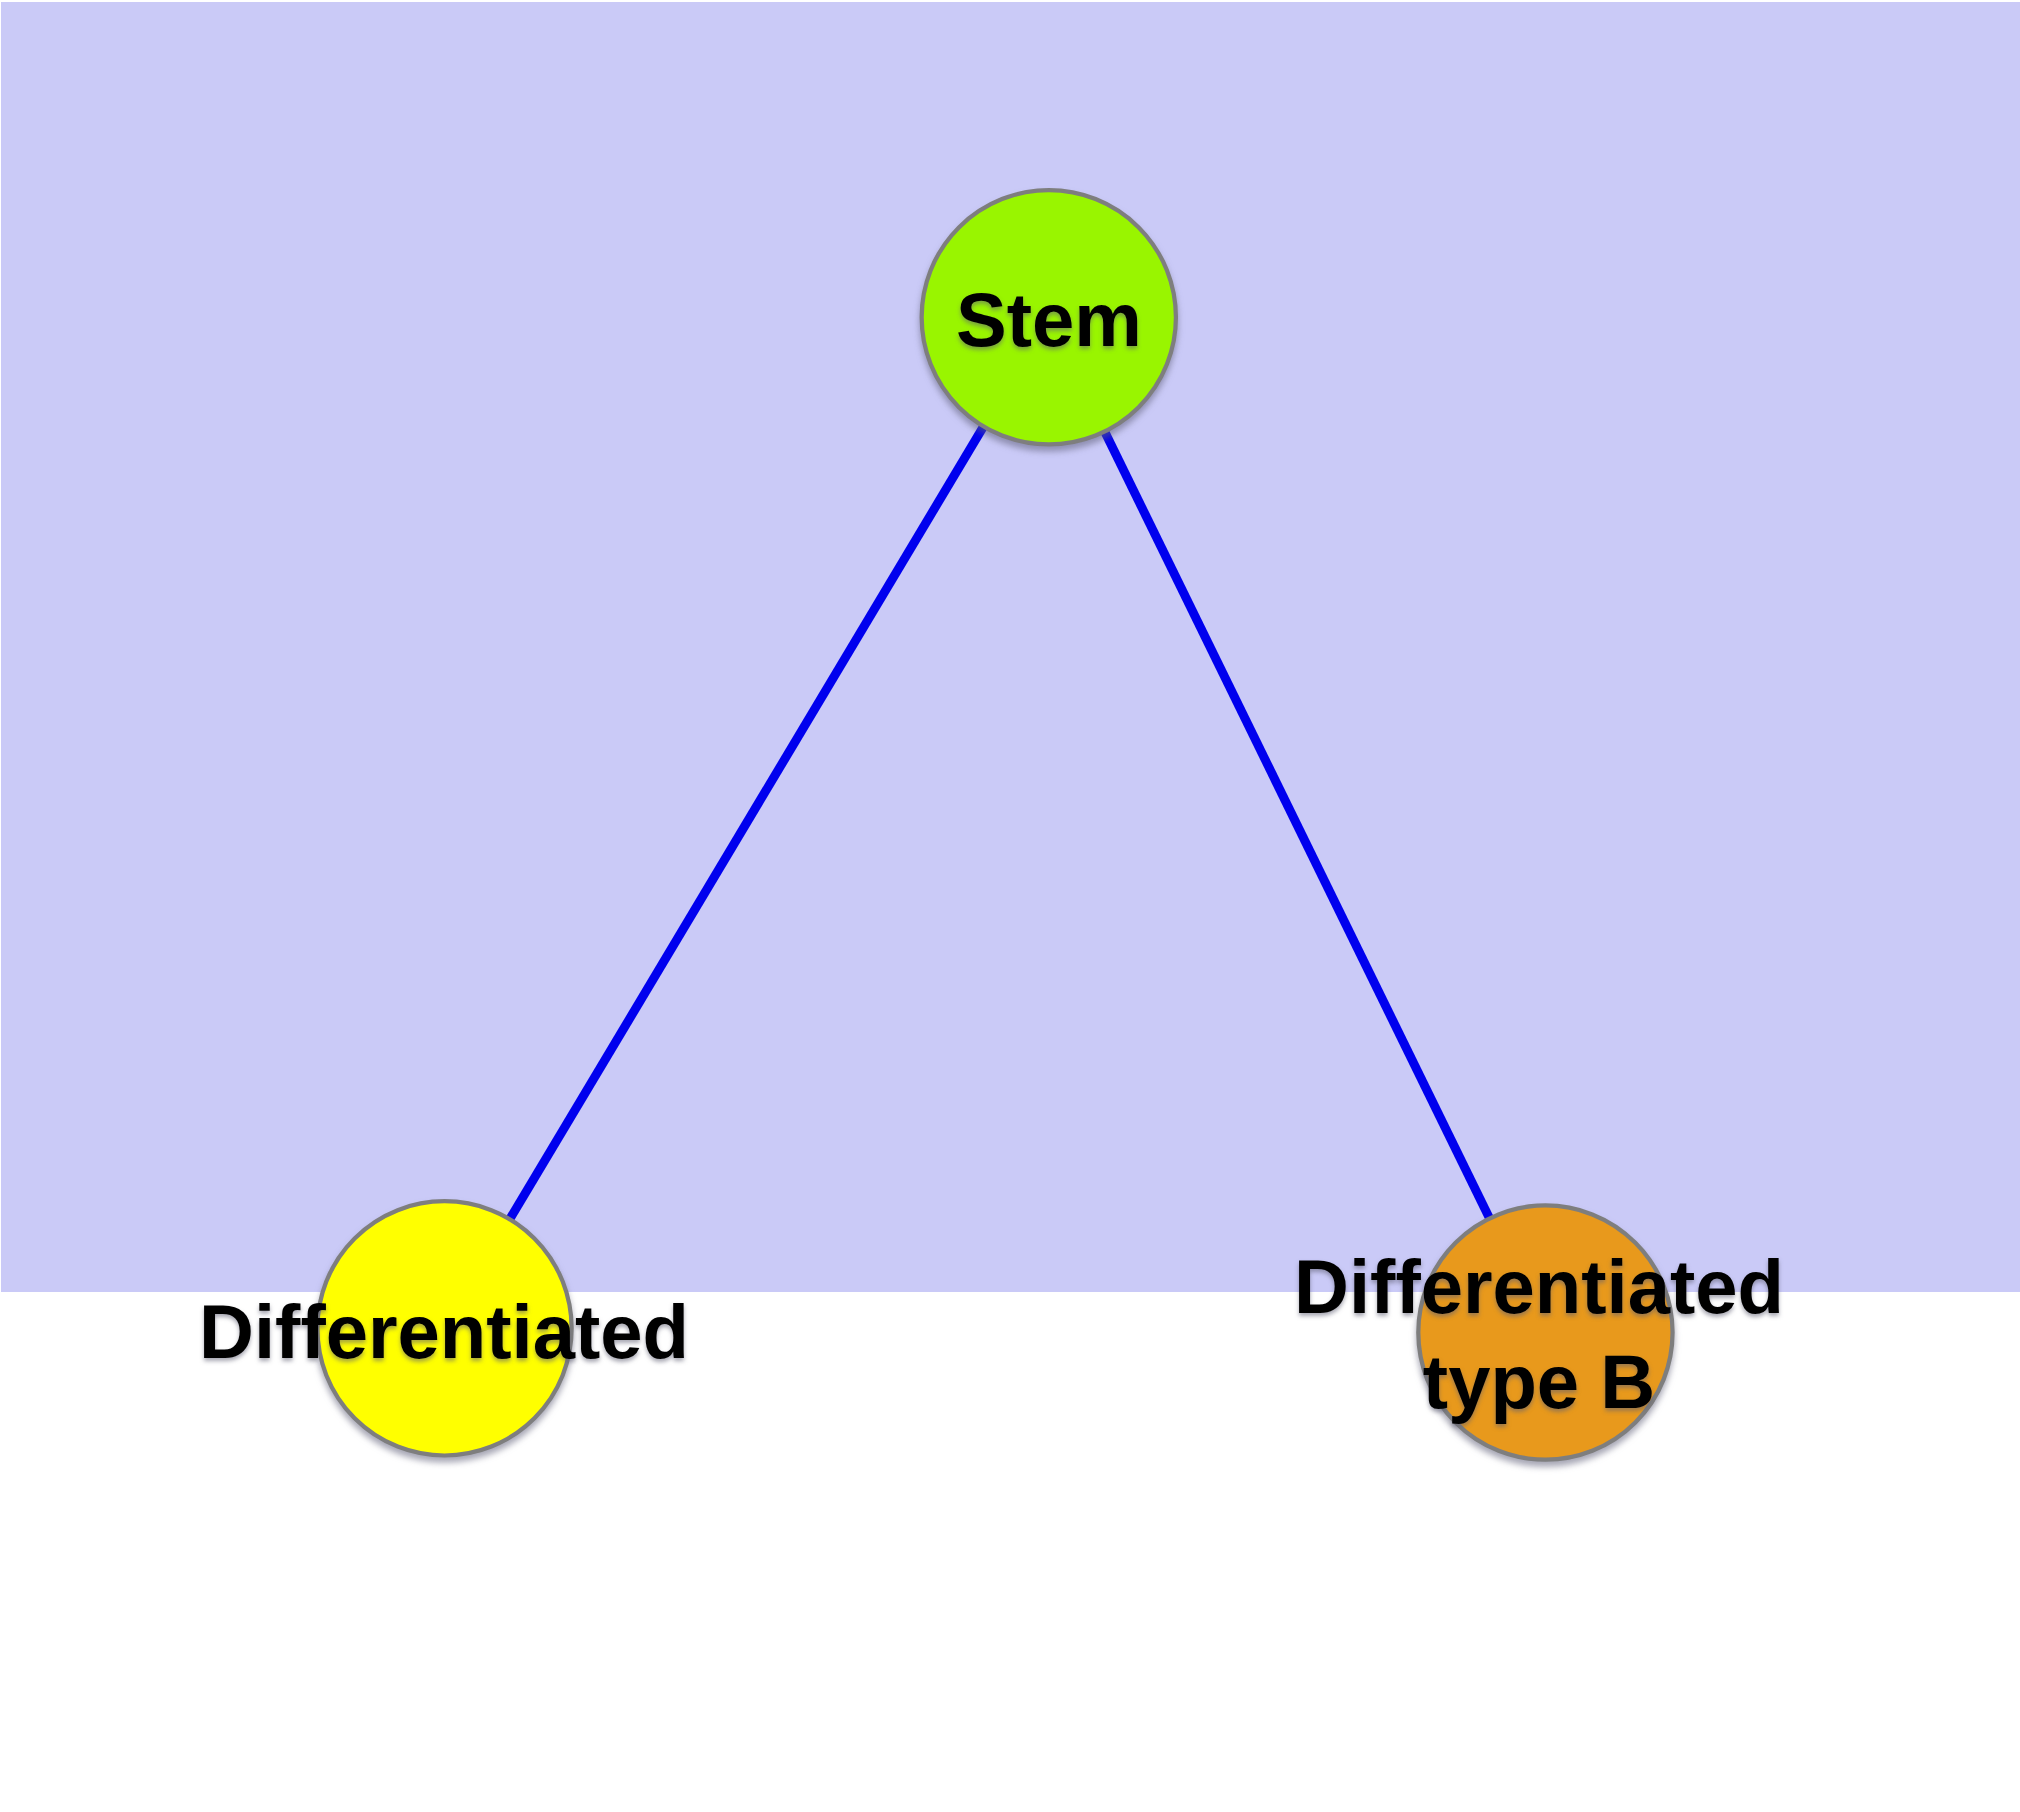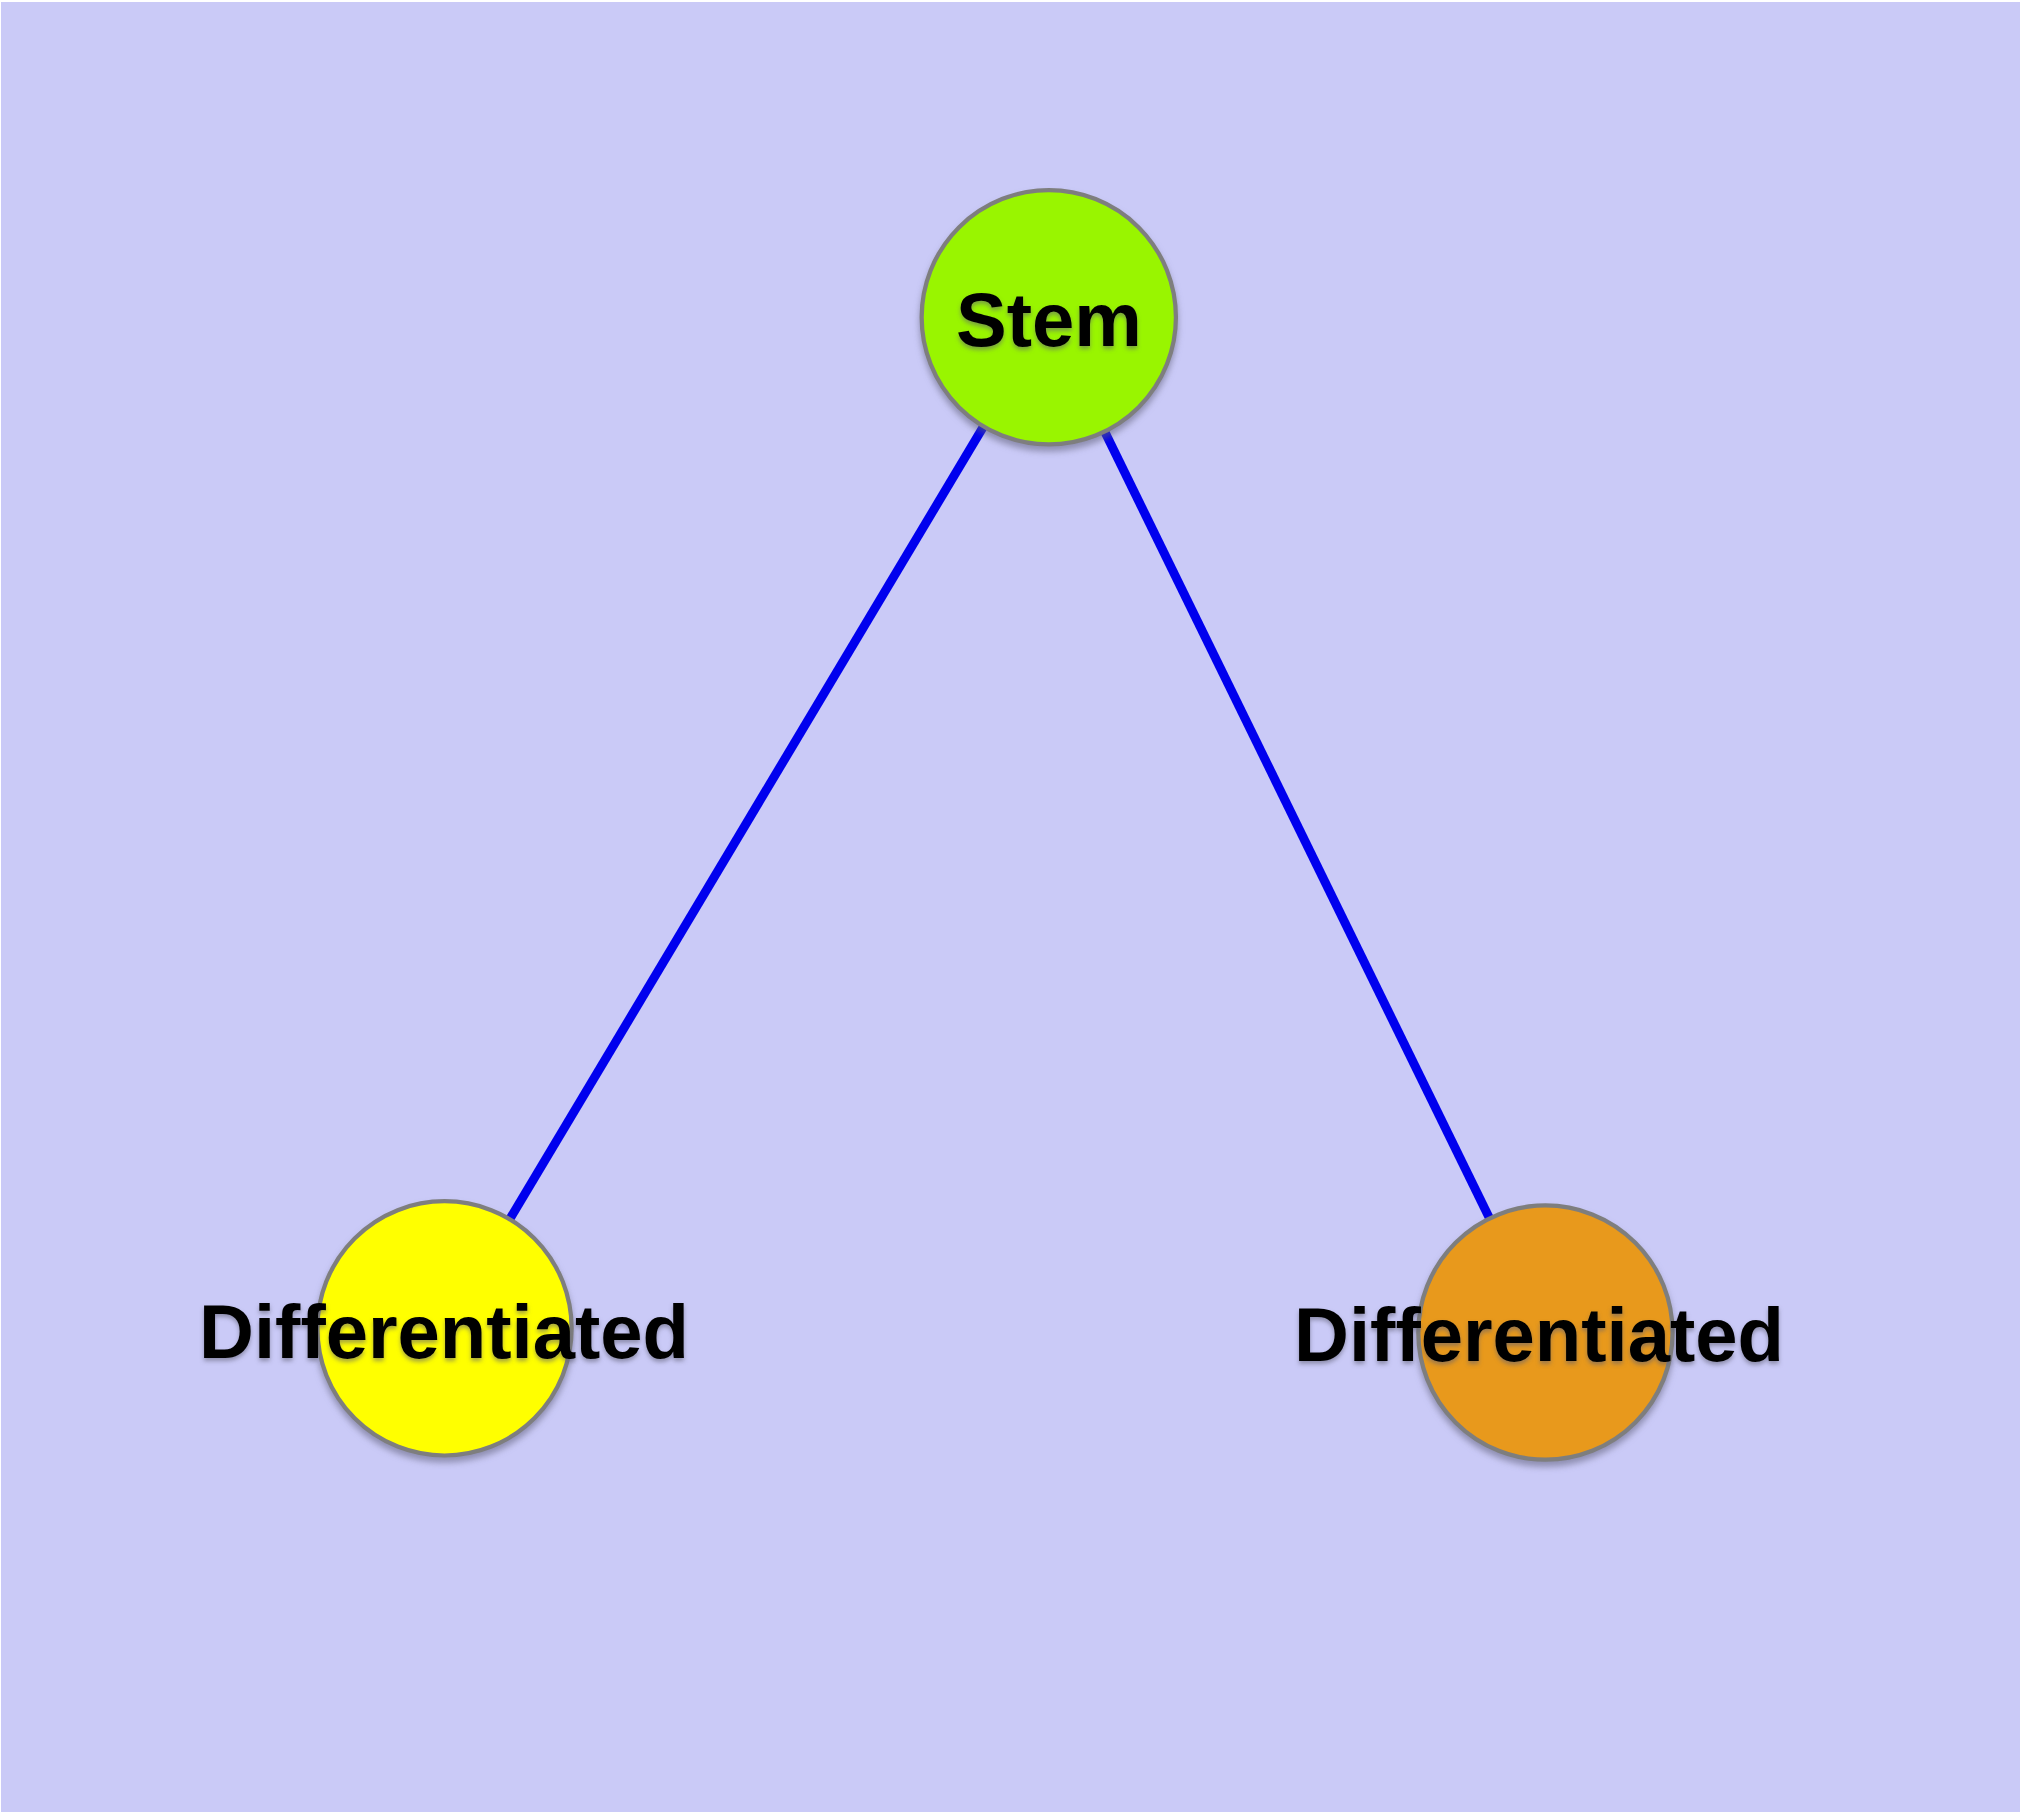--- a/index.html
+++ b/index.html
@@ -8,21 +8,21 @@
   }
   body {
     width: 2021px;
     height: 1812px;
     overflow: hidden;
     font-family: "Liberation Sans", "DejaVu Sans", sans-serif;
   }
   .canvas {
     position: relative;
     width: 2021px;
-    height: 1812px;
+    height: 1292px;
     box-sizing: border-box;
     border-top: 2.5px solid #ffffff;
     border-left: 1.7px solid #ffffff;
   }
   .canvas svg {
     position: absolute;
     left: 0;
     top: 0;
     display: block;
   }
@@ -63,15 +63,16 @@
   <div class="node-label" style="left: 1048px; top: 317px; color: rgb(0, 0, 0);">
     <div class="label-line">Stem</div>
   </div>
 
   <div class="node-label" style="left: 443px; top: 1329px; color: rgb(0, 0, 0);">
     <div class="label-line">Differentiated</div>
   </div>
 
   <div class="node-label" style="left: 1538px; top: 1332px; color: rgb(0, 0, 0);">
     <div class="label-line">Differentiated</div>
+    <div class="label-line">type B</div>
   </div>
 </div>
 
 
 </body></html>

